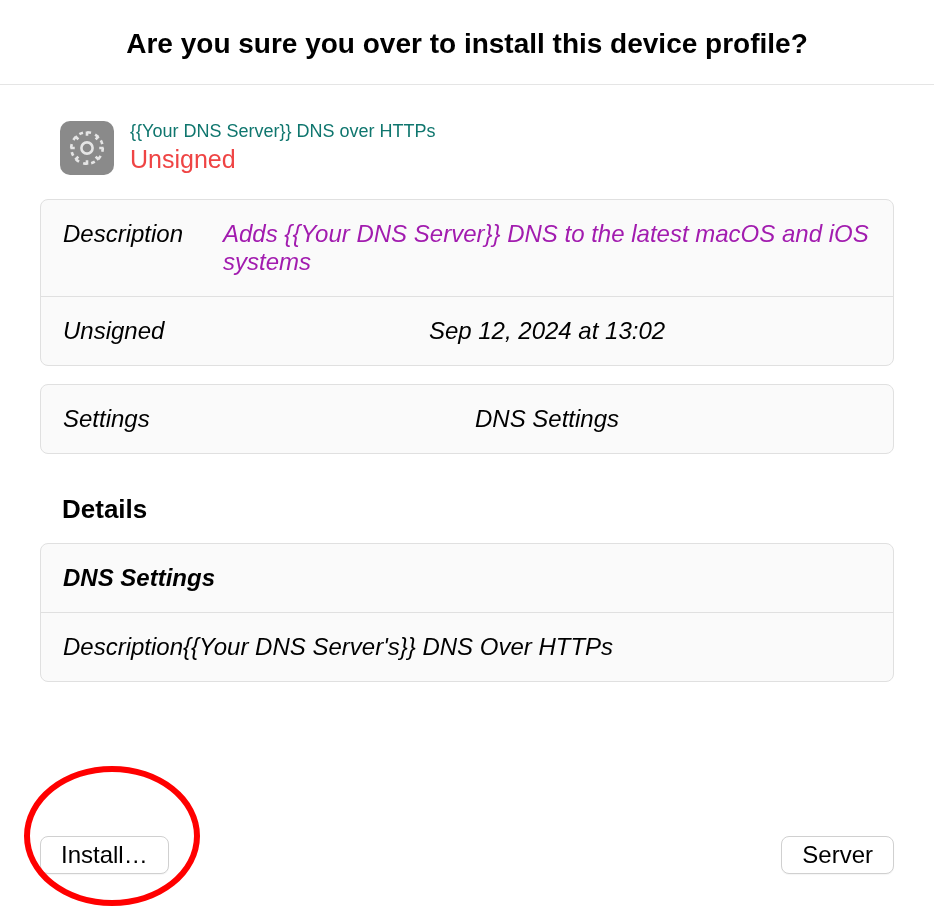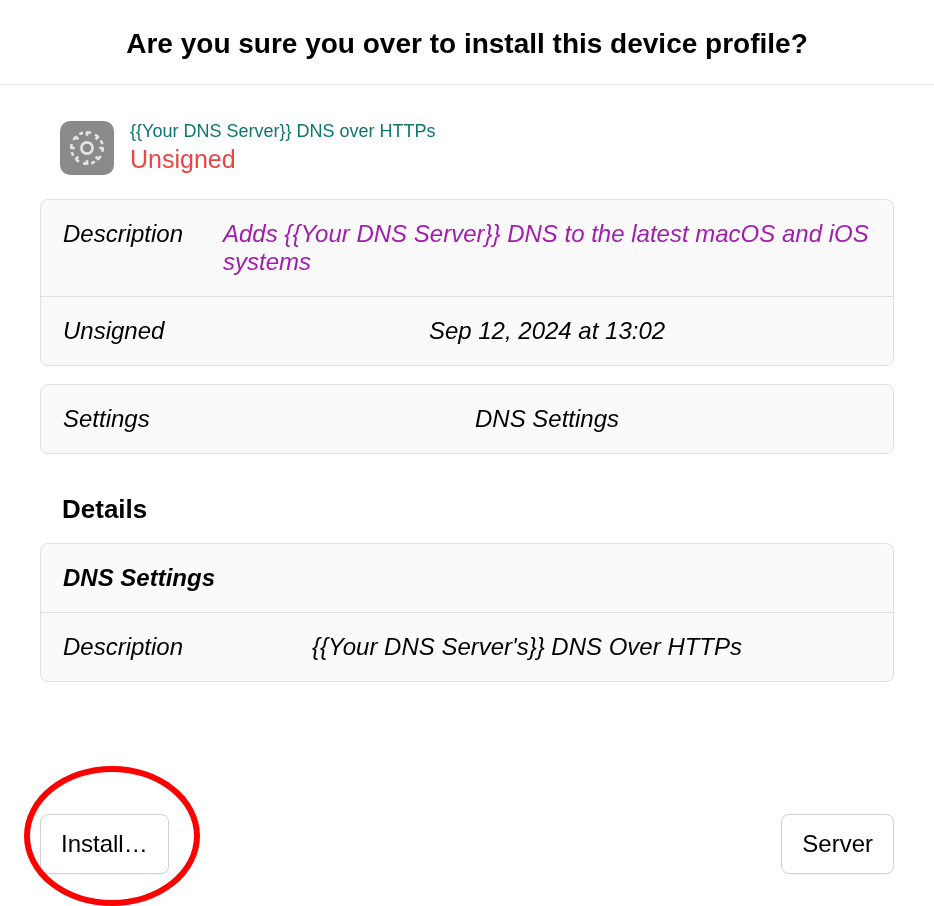--- a/index.html
+++ b/index.html
@@ -116,35 +116,35 @@
       display: flex;
       padding: 20px 22px;
       font-size: 24px;
     }
     .details-split .info-label {
       width: auto;
       flex: 0 0 auto;
     }
     .details-split .info-value-right {
       flex: 1;
-      text-align: center;
+      text-align: left;
     }
     .button-row {
       position: absolute;
       bottom: 32px;
       left: 40px;
       right: 40px;
       display: flex;
       align-items: center;
     }
     .btn {
       background: #ffffff;
       border: 1px solid #d0d0d0;
       border-radius: 8px;
-      padding: 15px 20px;
+      padding: 4px 20px;
       font-size: 24px;
       color: #000;
       cursor: pointer;
       font-family: inherit;
       box-shadow: 0 1px 1px rgba(0,0,0,0.04);
     }
     .spacer {
       flex: 1;
     }
     .btn-group-right {

